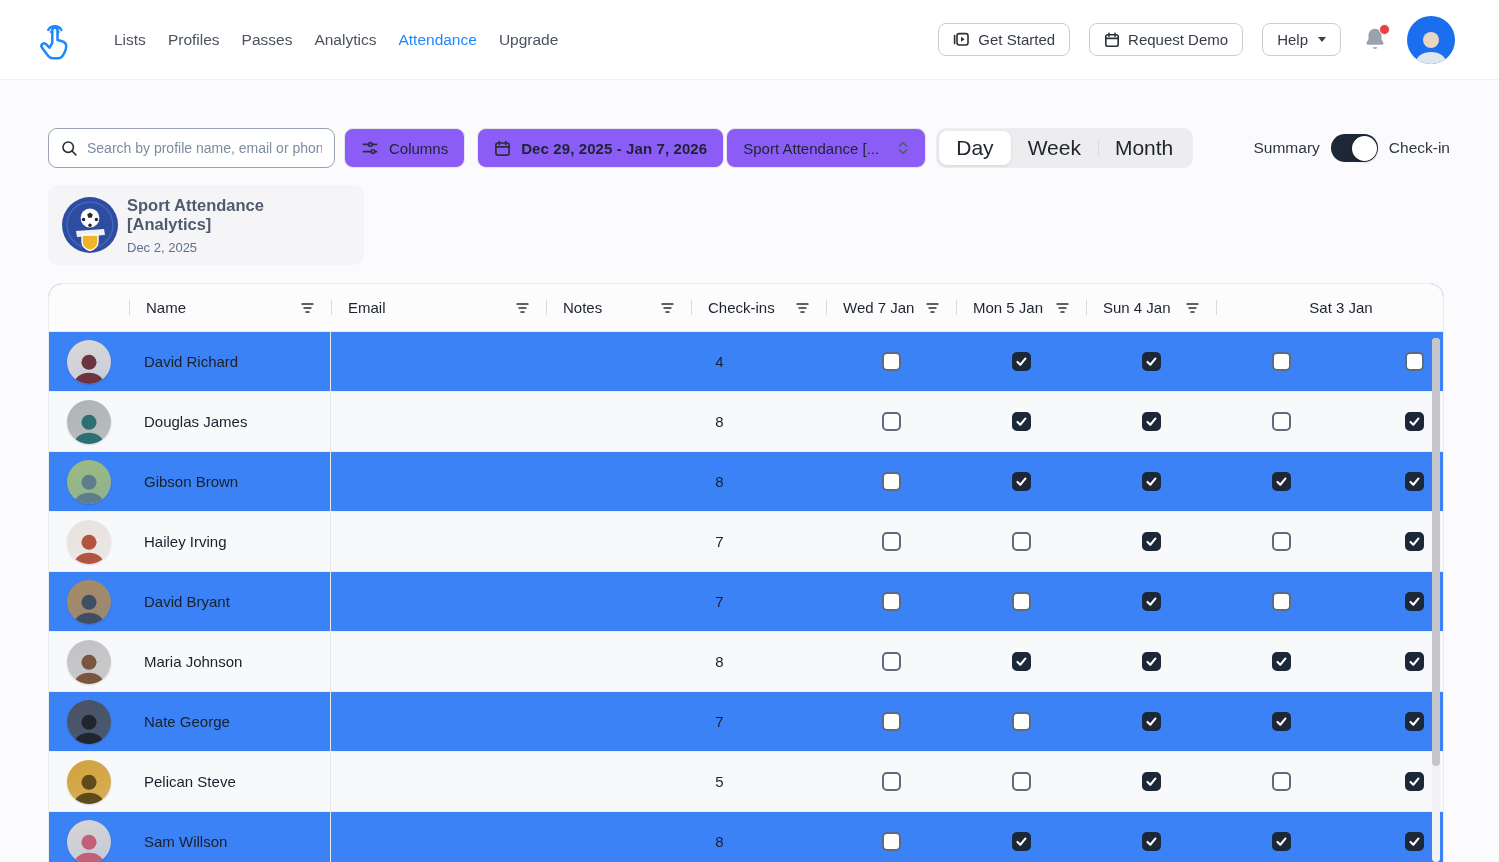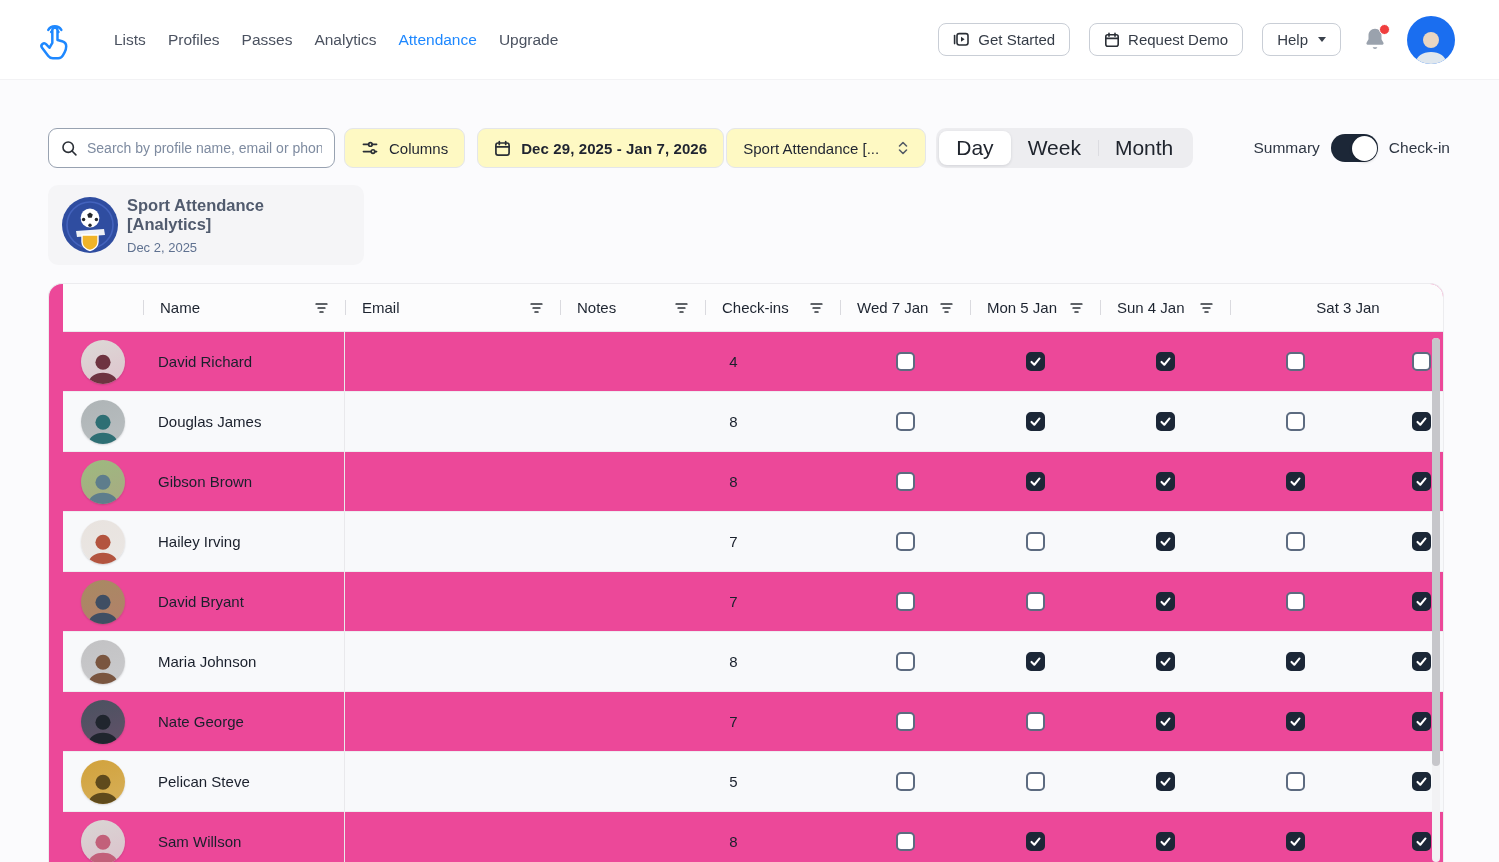--- a/index.html
+++ b/index.html
@@ -27,21 +27,21 @@
     background:#1a6ef0; cursor:pointer; display:flex; align-items:flex-end; justify-content:center; }
 
   
   .content { padding:0 49px 0 48px; }
   .filter-row { margin-top:48px; display:flex; align-items:center; }
   .search-box { width:287px; height:40px; background:#fff; border:1px solid #98a2b1;
     border-radius:9px; display:flex; align-items:center; padding:0 12px; gap:9px; }
   .search-box input { border:none; outline:none; flex:1; font-size:14px; color:#2a3140;
     font-family:inherit; background:transparent; }
   .search-box input::placeholder { color:#7e8ba0; }
-  .chip-btn { height:40px; background:#fef9c3; border:1px solid #e4e6ea; border-radius:9px;
+  .chip-btn { height:40px; background:#8b5cf6; border:1px solid #e4e6ea; border-radius:9px;
     display:flex; align-items:center; gap:10px; padding:0 16px; font-size:15px;
     color:#1f2430; cursor:pointer; font-family:inherit; white-space:nowrap; }
   .gap9 { margin-left:9px; } .gap12 { margin-left:12px; } .gap10 { margin-left:2px; }
   .date-btn { font-weight:700; letter-spacing:.1px; }
   .select-btn { width:200px; justify-content:space-between; font-weight:400; }
   .segmented { margin-left:10px; background:#ededf0; border-radius:10px; padding:3px;
     display:flex; align-items:stretch; height:40px; }
   .segment { display:flex; align-items:center; padding:0 17px; font-size:21px;
     color:#20252e; cursor:pointer; border-radius:8px; position:relative; }
   .segment.active { background:#fff; box-shadow:0 1px 3px rgba(20,25,40,.12); font-weight:500; }
@@ -56,23 +56,23 @@
 
   
   .event-card { margin-top:17px; width:316px; height:80px; background:#f5f5f7;
     border-radius:10px; display:flex; align-items:center; padding:0 14px; }
   .event-badge { width:56px; height:56px; border-radius:50%; flex:0 0 auto; }
   .event-meta { margin-left:9px; }
   .event-title { font-size:16.5px; font-weight:700; color:#515b6e; }
   .event-date { font-size:13px; color:#5f7190; margin-top:6px; }
 
   
-  .table-card { margin-top:18px; width:1396px; height:579px; background:#ec4899;
+  .table-card { margin-top:18px; width:1396px; height:579px; background:#3b82f6;
     border:1px solid #ececef; border-bottom:none; border-radius:14px 14px 0 0;
-    position:relative; overflow:hidden;padding-left:14px; }
+    position:relative; overflow:hidden; }
   .thead { height:48px; display:flex; align-items:center; background:#fcfcfd;
     border-bottom:1px solid #e9e9ec; font-size:15px; font-weight:500; color:#1d2430; }
   .th { display:flex; align-items:center; justify-content:space-between;
     padding:0 17px; position:relative; height:100%; }
   .th::before { content:""; position:absolute; left:0; top:16px; bottom:16px;
     width:1px; background:#dadadf; }
   .th .filter-ic { cursor:pointer; flex:0 0 auto; margin-left:10px; }
   .c-ava { width:80px; flex:0 0 auto; height:100%; }
   .c-name { width:202px; flex:0 0 auto; }
   .c-email { width:215px; flex:0 0 auto; }

